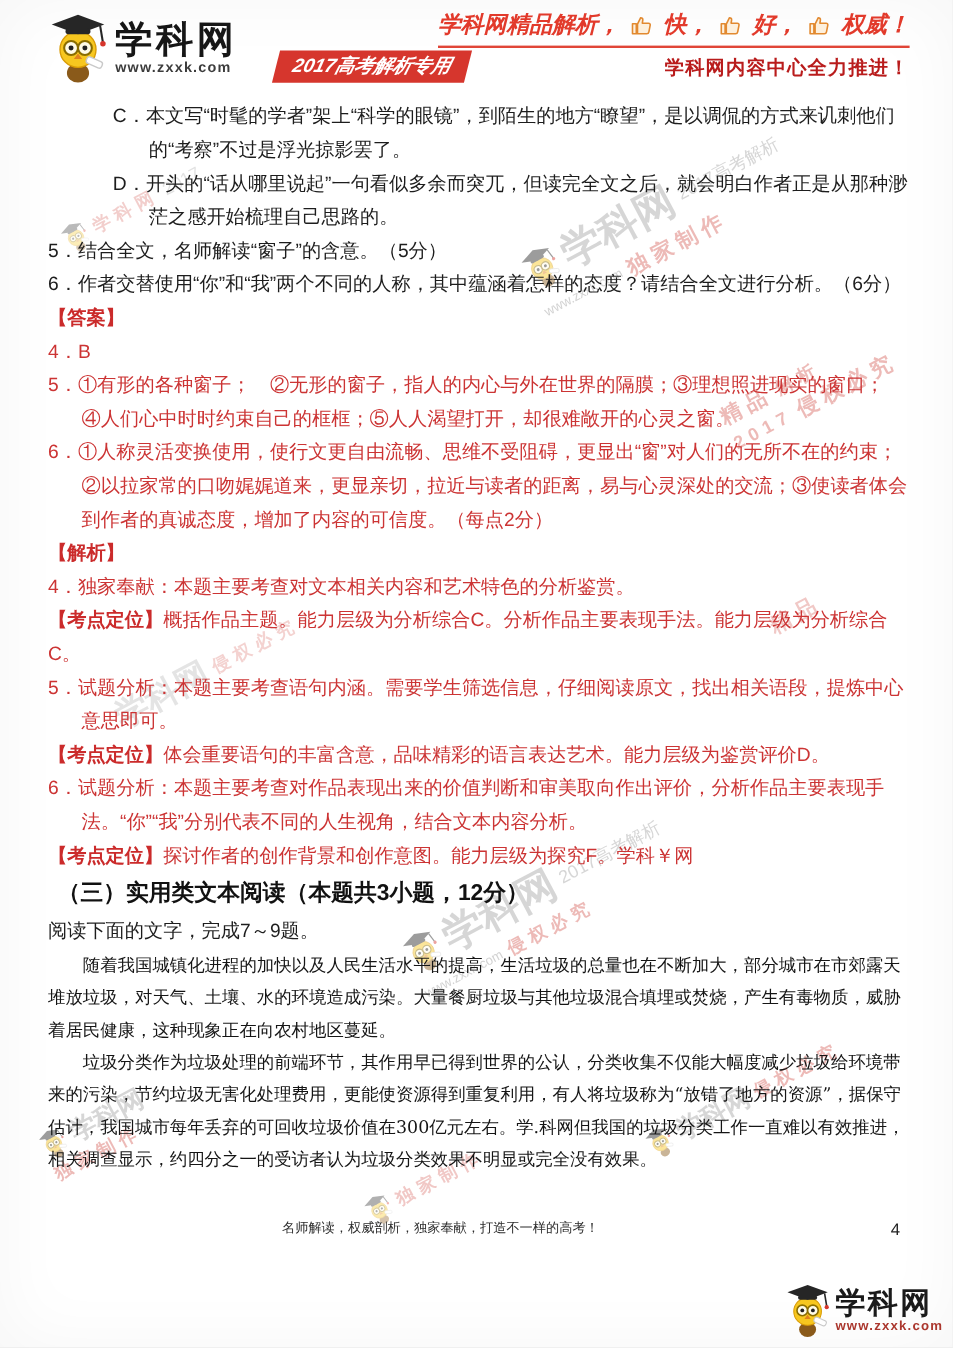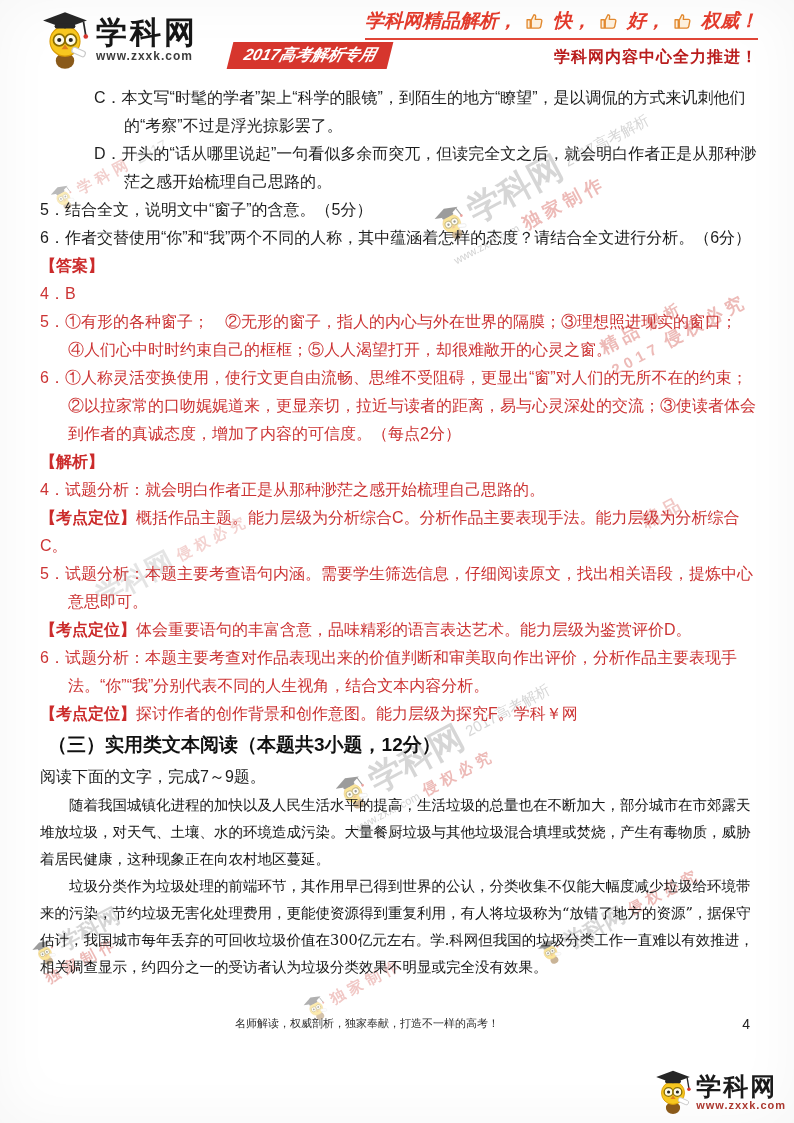--- a/index.html
+++ b/index.html
@@ -208,32 +208,32 @@
       </div>
       <div class="sub-slogan">学科网内容中心全力推进！</div>
     </div>
   </div>
 
   <div class="content">
 
     <div class="option"><span>C．</span><span>本文写“时髦的学者”架上“科学的眼镜”，到陌生的地方“瞭望”，是以调侃的方式来讥刺他们的“考察”不过是浮光掠影罢了。</span></div>
     <div class="option"><span>D．</span><span>开头的“话从哪里说起”一句看似多余而突兀，但读完全文之后，就会明白作者正是从那种渺茫之感开始梳理自己思路的。</span></div>
 
-    <div class="question"><span>5．</span><span>结合全文，说明文中“窗子”的含意。（5分）</span></div>
+    <div class="question"><span>5．</span><span>结合全文，名师解读“窗子”的含意。（5分）</span></div>
     <div class="question"><span>6．</span><span>作者交替使用“你”和“我”两个不同的人称，其中蕴涵着怎样的态度？请结合全文进行分析。（6分）</span></div>
 
     <div class="red-heading">【答案】</div>
 
     <div class="ritem"><span>4．</span><span>B</span></div>
     <div class="ritem"><span>5．</span><span>①有形的各种窗子；　②无形的窗子，指人的内心与外在世界的隔膜；③理想照进现实的窗口；　　④人们心中时时约束自己的框框；⑤人人渴望打开，却很难敞开的心灵之窗。</span></div>
     <div class="ritem"><span>6．</span><span>①人称灵活变换使用，使行文更自由流畅、思维不受阻碍，更显出“窗”对人们的无所不在的约束；②以拉家常的口吻娓娓道来，更显亲切，拉近与读者的距离，易与心灵深处的交流；③使读者体会到作者的真诚态度，增加了内容的可信度。（每点2分）</span></div>
 
     <div class="red-heading">【解析】</div>
 
-    <div class="ritem"><span>4．</span><span>试题分析：就会明白作者正是从那种渺茫之感开始梳理自己思路的。</span></div>
+    <div class="ritem"><span>4．</span><span>独家奉献：本题主要考查对文本相关内容和艺术特色的分析鉴赏。</span></div>
     <div class="kditem"><span class="red-heading">【考点定位】</span><span>概括作品主题。能力层级为分析综合C。分析作品主要表现手法。能力层级为分析综合C。</span></div>
     <div class="ritem"><span>5．</span><span>试题分析：本题主要考查语句内涵。需要学生筛选信息，仔细阅读原文，找出相关语段，提炼中心意思即可。</span></div>
     <div class="kditem"><span class="red-heading">【考点定位】</span><span>体会重要语句的丰富含意，品味精彩的语言表达艺术。能力层级为鉴赏评价D。</span></div>
     <div class="ritem"><span>6．</span><span>试题分析：本题主要考查对作品表现出来的价值判断和审美取向作出评价，分析作品主要表现手法。“你”“我”分别代表不同的人生视角，结合文本内容分析。</span></div>
     <div class="kditem"><span class="red-heading">【考点定位】</span><span>探讨作者的创作背景和创作意图。能力层级为探究F。学科￥网</span></div>
 
     <div class="sec-heading">（三）实用类文本阅读（本题共3小题，12分）</div>
     <div class="intro">阅读下面的文字，完成7～9题。</div>
 
     <div class="kai">

